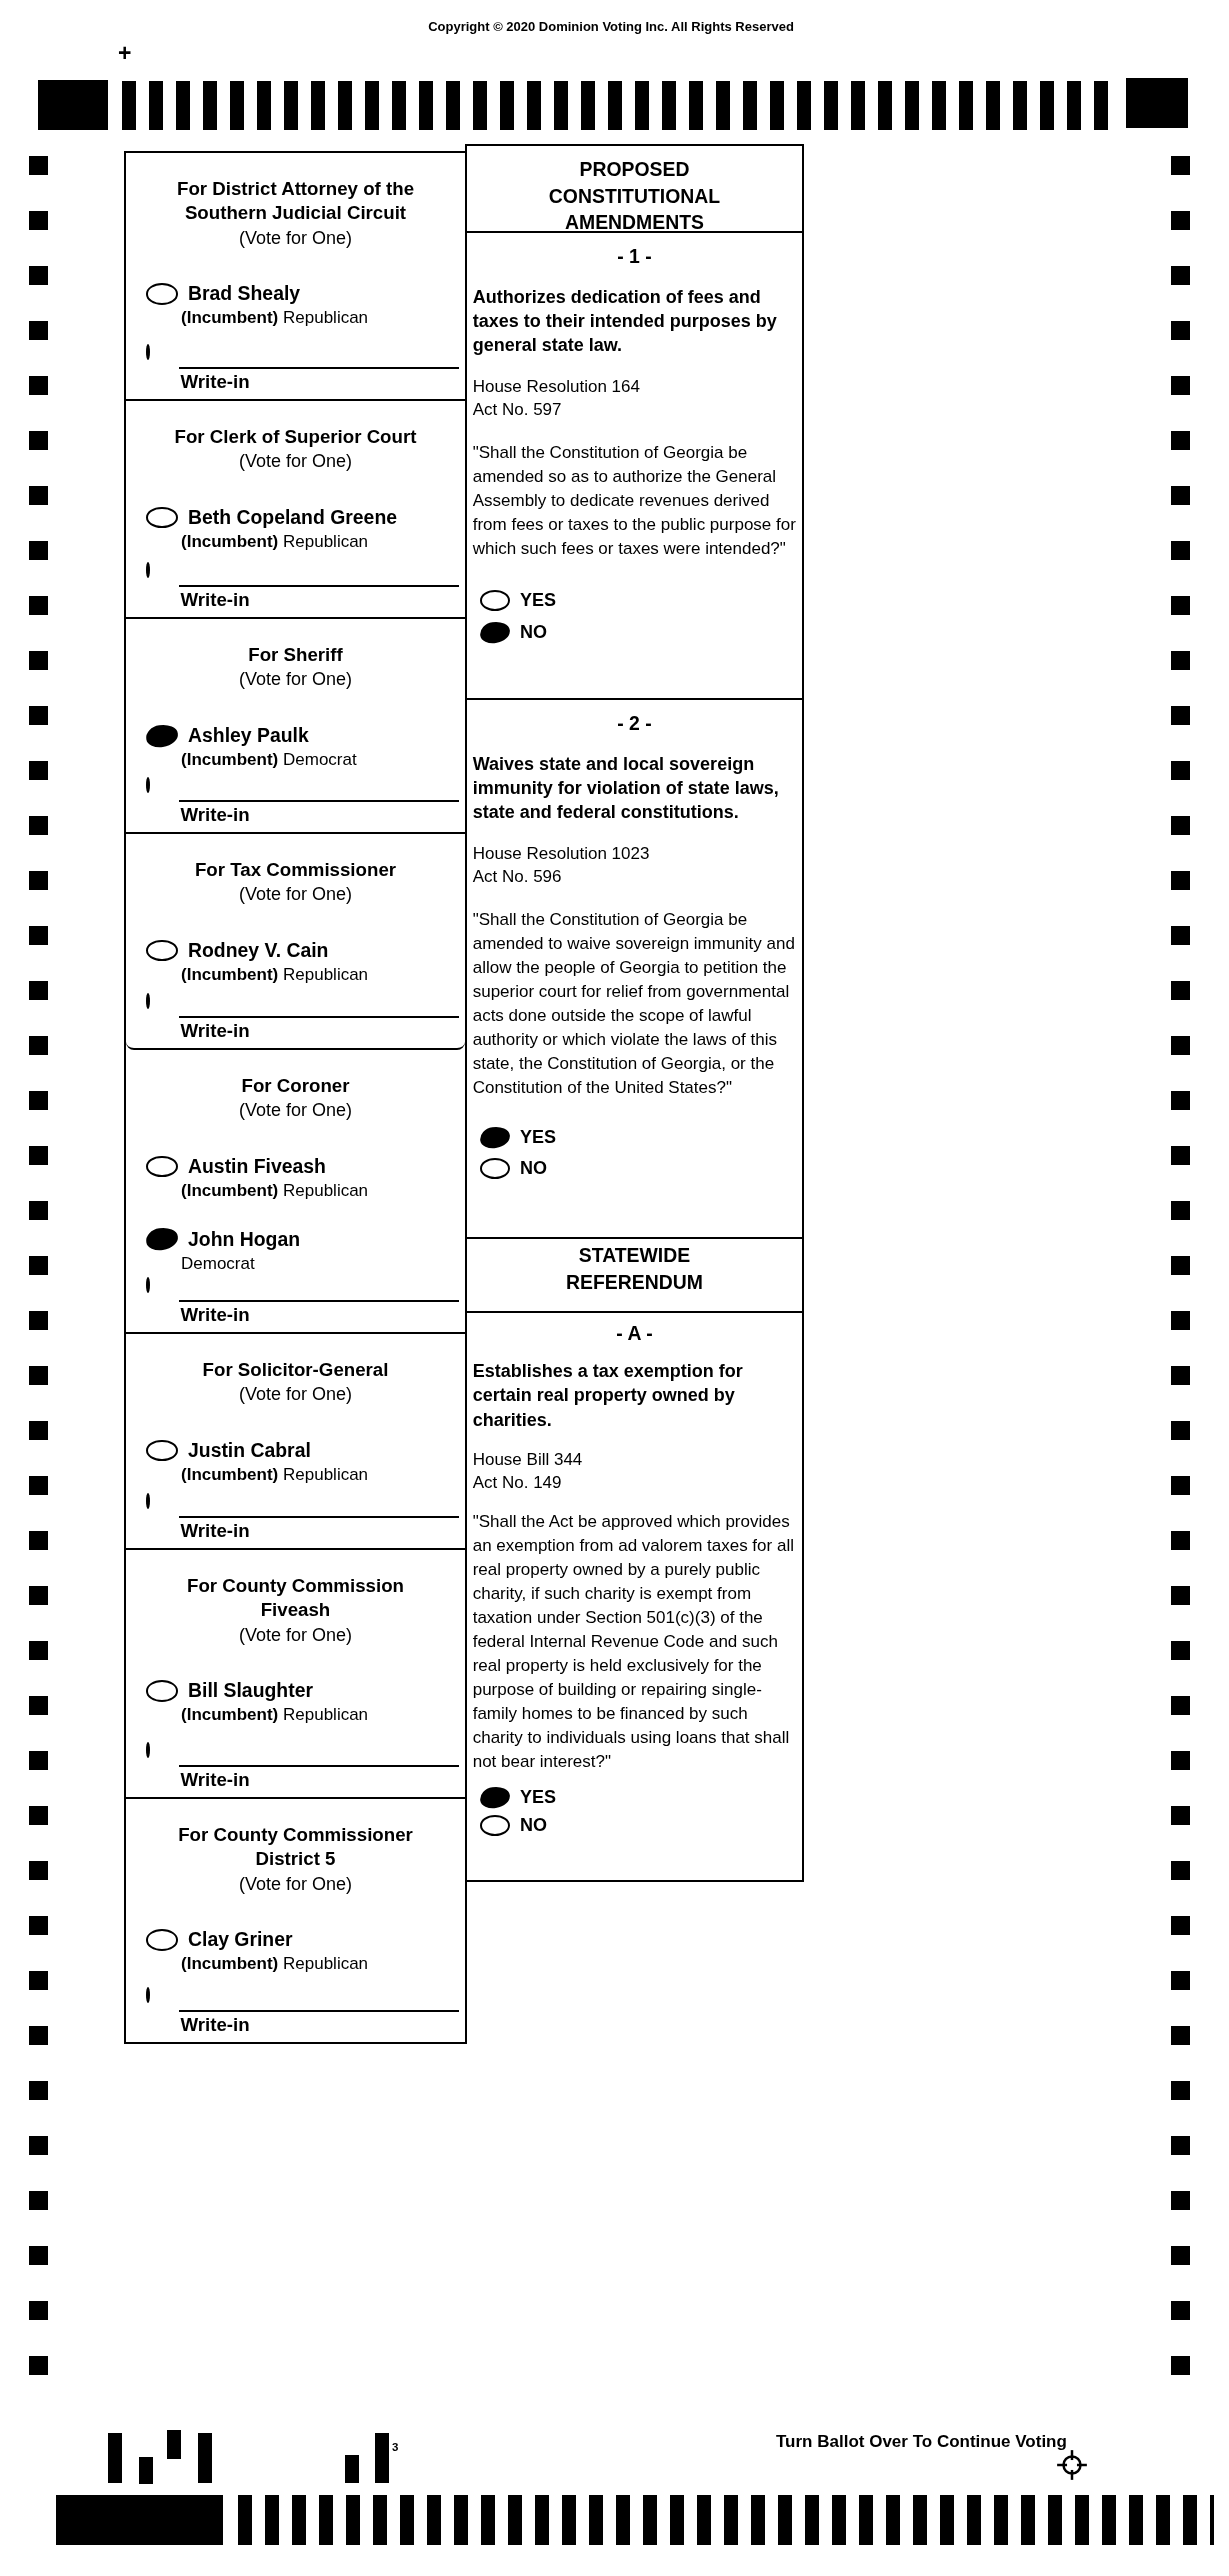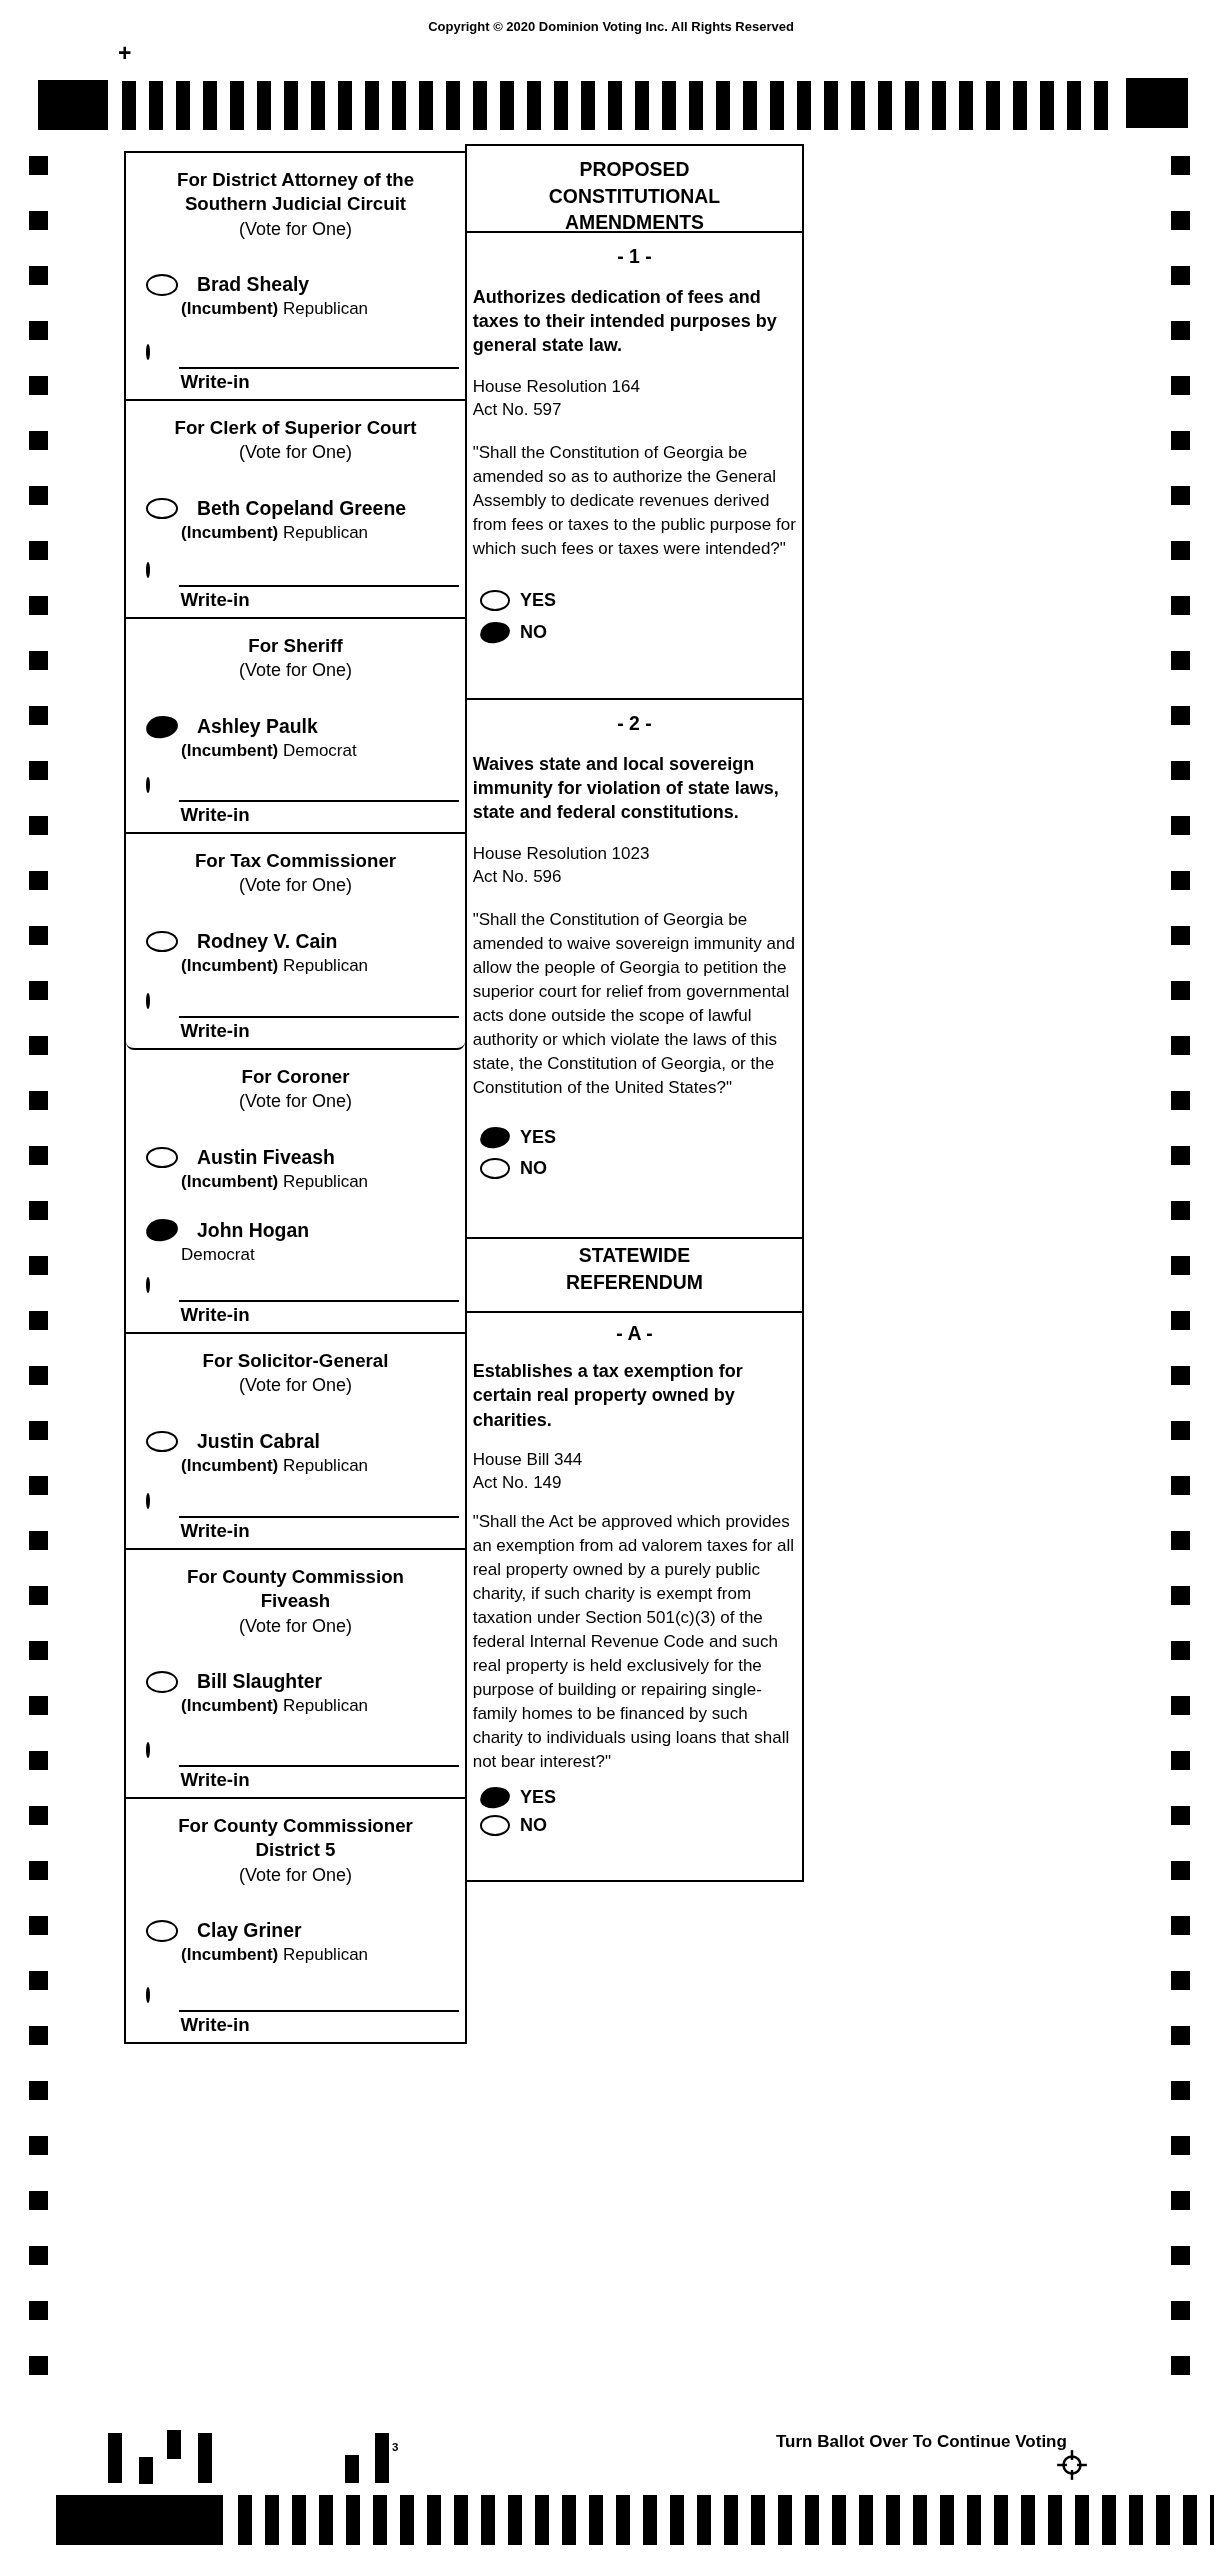--- a/index.html
+++ b/index.html
@@ -10,29 +10,29 @@
   .abs{position:absolute;}
   
   .hstrip{height:49px;background:repeating-linear-gradient(90deg,#000 0 13.6px,transparent 13.6px 27px);}
   .vstrip{width:18.7px;background:repeating-linear-gradient(180deg,#000 0 18.7px,transparent 18.7px 55px);}
   .block{background:#000;}
   .bar{position:absolute;background:#000;}
   
   .col{position:absolute;border:2.2px solid #000;box-sizing:border-box;background:#fff;}
   .cbox{border-bottom:2.2px solid #000;box-sizing:border-box;display:flex;flex-direction:column;overflow:hidden;}
   .cbox:last-child{border-bottom:none;}
-  .contest-title{font-weight:bold;font-size:18.7px;line-height:24.4px;text-align:center;padding-top:15px;}
+  .contest-title{font-weight:bold;font-size:18.7px;line-height:24.4px;text-align:center;padding-top:24px;}
   .contest-title div{min-height:24.4px;}
   .vote-for{font-size:18px;line-height:24.4px;text-align:center;}
   .cand{margin-top:32px;}
   .cand.second{margin-top:26px;}
   .cand-row{display:flex;align-items:center;padding-left:20px;}
   .oval{width:32px;height:21.6px;border:2.2px solid #000;border-radius:50%;background:#fff;flex:none;box-sizing:border-box;}
   .oval.filled{background:#000;border-radius:46% 54% 52% 48% / 55% 48% 52% 45%;transform:rotate(-8deg);}
-  .cand-name{font-weight:bold;font-size:19.4px;margin-left:19px;white-space:nowrap;text-align:right;}
+  .cand-name{font-weight:bold;font-size:19.4px;margin-left:10px;white-space:nowrap;text-align:right;}
   .cand-sub{padding-left:55px;font-size:17px;line-height:21.6px;margin-top:2.2px;}
   .cand-sub .q{font-weight:bold;}
   .wi-oval{margin-top:auto;padding-left:20px;}
   .wi-footer{margin:8.6px 5.7px 2.9px 53px;}
   .wi-line{border-top:2.2px solid #000;height:0;}
   .wi-label{font-weight:bold;font-size:18.7px;padding:2.2px 0 2.9px 1.4px;}
   
   .section-head{text-align:center;font-weight:bold;font-size:19.4px;line-height:26.6px;white-space:pre-line;padding-top:10px;}
   .mbox{border-bottom:2.2px solid #000;box-sizing:border-box;overflow:hidden;}
   .mbox:last-child{border-bottom:none;}

